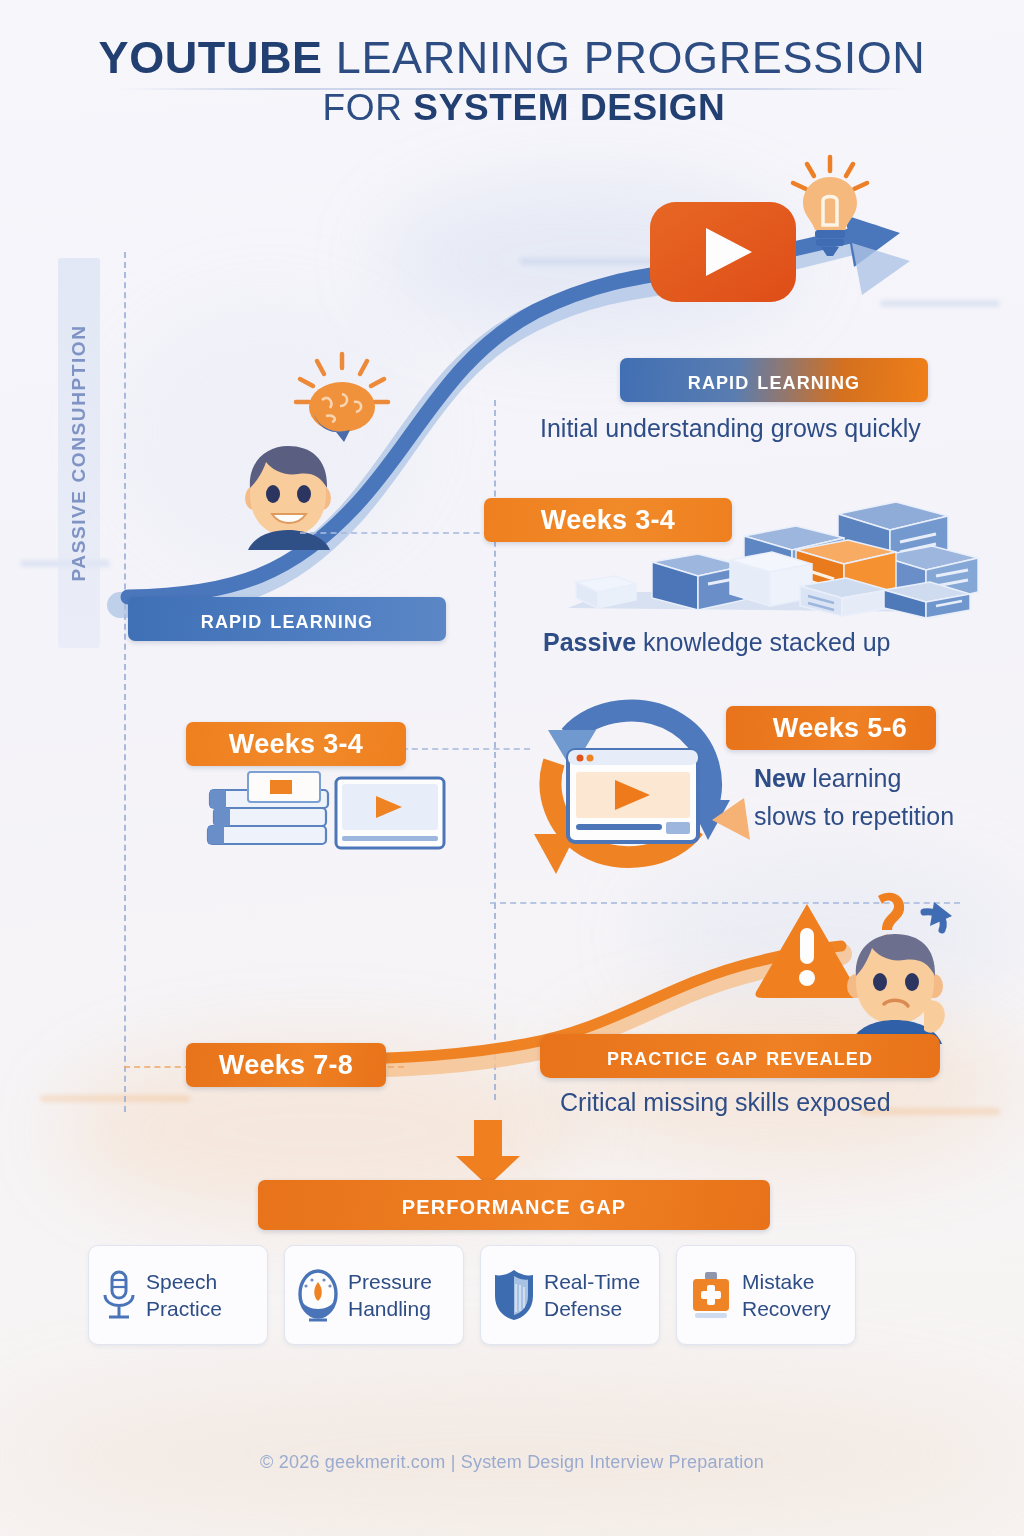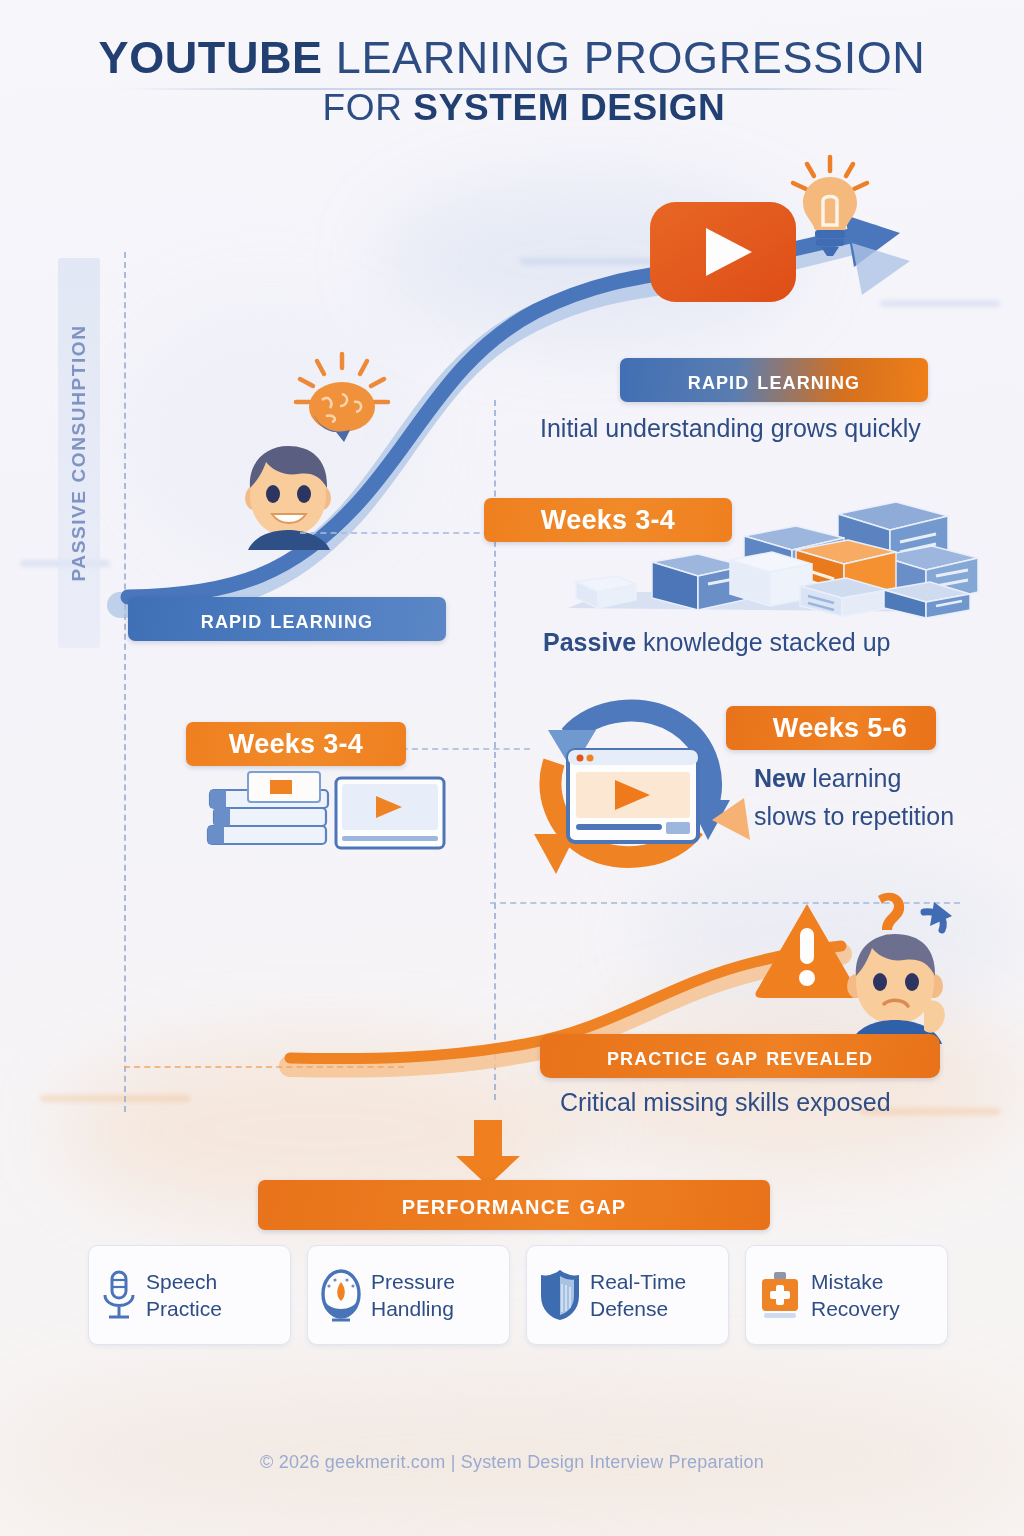--- a/index.html
+++ b/index.html
@@ -80,21 +80,21 @@
   .orange-badge { background: linear-gradient(100deg, #ef7f1f 0%, #f18a29 55%, #ef7f1f 100%); }
   .orange-badge-d { background: linear-gradient(100deg, #e8731a 0%, #ef8023 60%, #e87219 100%); }
 
   .caption {
     position: absolute; color: #2e4d86; white-space: nowrap;
   }
   .caption.big { font-size: 25px; }
   .caption.big b { font-weight: 700; }
 
   
-  .cards { position: absolute; left: 88px; top: 1245px; width: 860px; display: flex; gap: 16px; }
+  .cards { position: absolute; left: 88px; top: 1245px; width: 768px; display: flex; gap: 16px; }
   .card {
     flex: 1; height: 100px; background: #fcfcfe;
     border: 1px solid #e1e5f1; border-radius: 10px;
     display: flex; align-items: center; gap: 9px; padding: 0 8px 0 12px;
     box-shadow: 0 2px 4px rgba(60,80,130,.07);
   }
   .card .ctext { font-size: 21px; color: #2e4d86; line-height: 1.3; }
 
   
   .footer {
@@ -345,20 +345,21 @@
   <div class="caption big" style="left:754px; top:802px;">slows to repetition</div>
 
   <div class="hdash" style="left:490px; top:902px; width:470px;"></div>
 
   <svg class="ill" style="left:285px; top:940px;" width="560" height="140" viewBox="0 0 560 140">
     <path d="M5,126 C90,128 160,126 240,112 C330,96 380,52 470,30 C510,20 536,16 556,14" fill="none" stroke="#f6c393" stroke-width="22" stroke-linecap="round" opacity=".85"></path>
     <path d="M5,118 C90,120 160,118 240,104 C330,88 380,44 470,22 C510,12 536,8 556,6" fill="none" stroke="#ef8324" stroke-width="11" stroke-linecap="round"></path>
   </svg>
   <div class="hdash-o" style="left:124px; top:1066px; width:280px;"></div>
 
+  <div class="badge orange-badge-d week" style="left:186px; top:1043px; width:200px; height:44px;">Weeks 7-8</div>
 
   <svg class="ill" style="left:752px; top:900px;" width="110" height="100" viewBox="0 0 110 100">
     <path d="M55,4 L106,92 C108,97 104,98 100,98 L10,98 C6,98 2,97 4,92 Z" fill="#ef7f1f"></path>
     <rect x="48" y="28" width="14" height="36" rx="7" fill="#fdfdfe"></rect>
     <circle cx="55" cy="78" r="8" fill="#fdfdfe"></circle>
   </svg>
 
   <svg class="ill" style="left:838px; top:890px;" width="135" height="155" viewBox="0 0 135 155">
     <g fill="#ef7f1f">
       <path d="M40,6 C54,-2 68,6 66,20 C64,30 54,32 54,40 L44,40 C44,26 56,24 56,16 C56,10 48,8 44,14 Z"></path>

